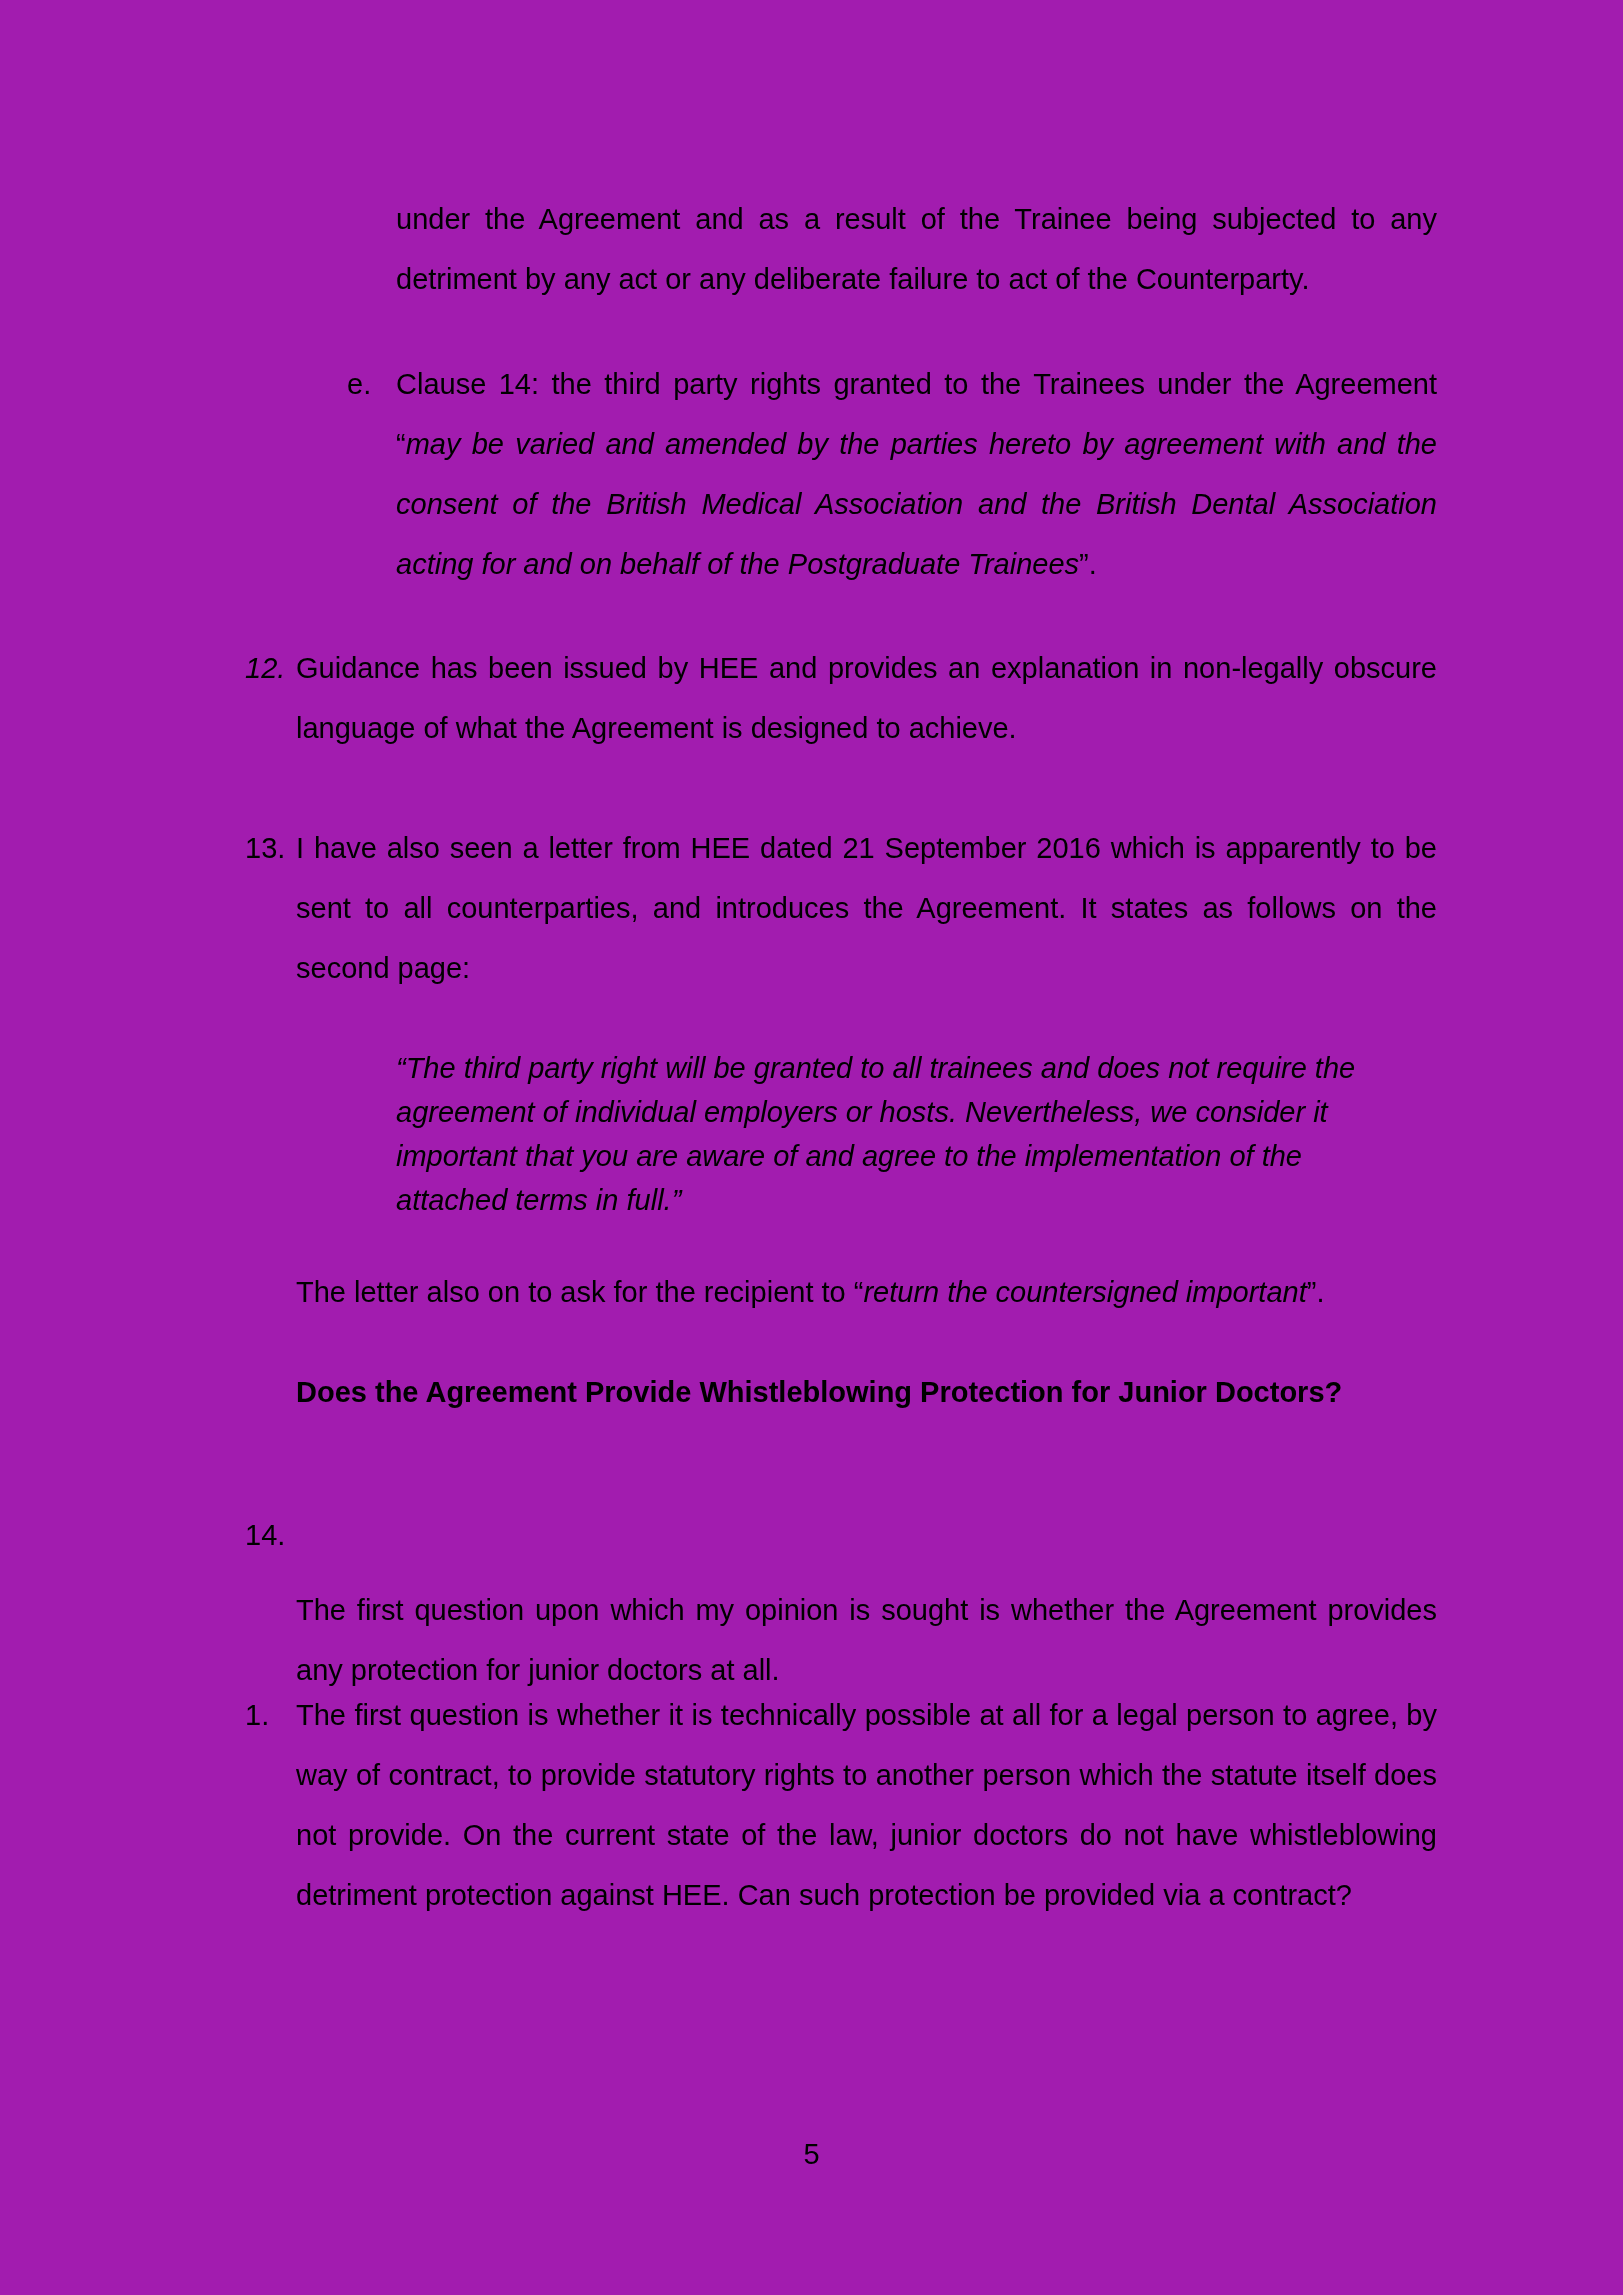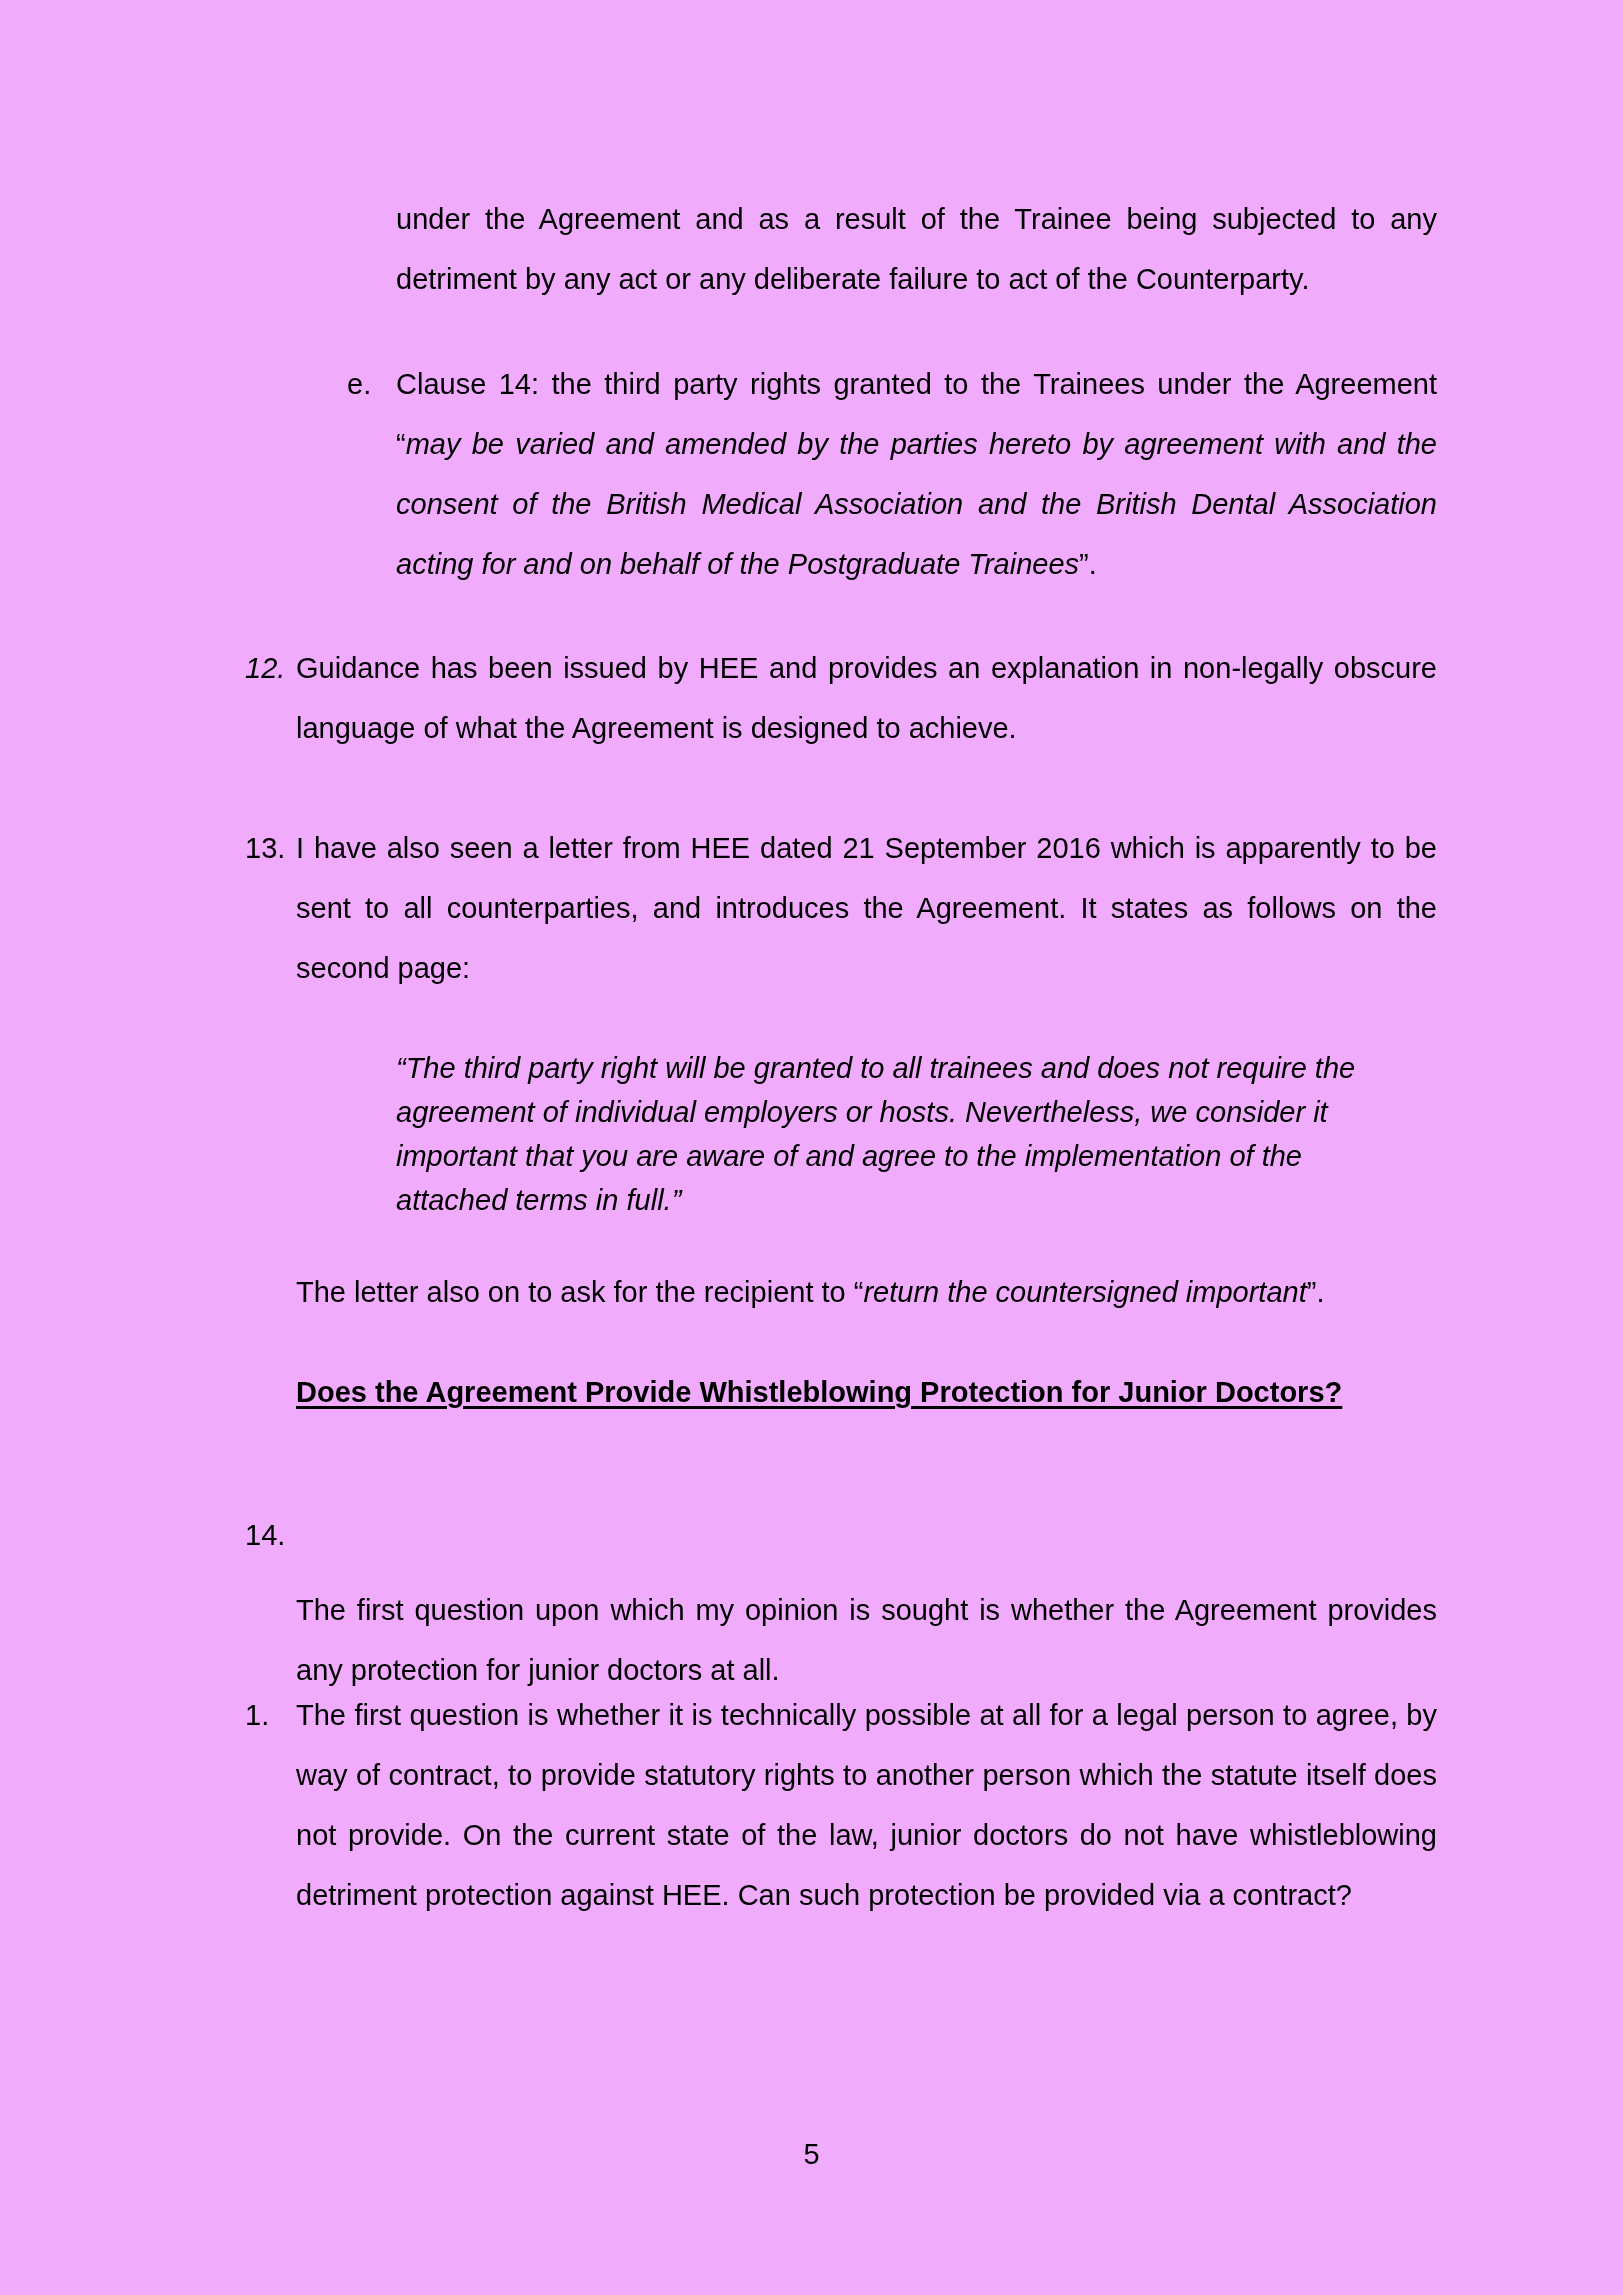--- a/index.html
+++ b/index.html
@@ -1,26 +1,26 @@
 <!DOCTYPE html>
 <html style="font-size:10.5px"><head>
 <meta charset="utf-8">
 <style>
   html, body { margin: 0; padding: 0; background: #ffffff; }
   body { width: 1623px; height: 2295px; position: relative; overflow: hidden;
          font-family: "Liberation Sans", sans-serif; color: #000; }
-  .page { position: absolute; left: 0; top: 0; width: 1623px; height: 2295px; background: #f0abfc; }
+  .page { position: absolute; left: 0; top: 0; width: 1623px; height: 2295px; background: #a21caf; }
   .blk { position: absolute; font-size: 29px; line-height: 60px; text-align: justify; }
   .blk.last-left { text-align-last: left; }
   .num { position: absolute; font-size: 29px; line-height: 60px; }
   .it { font-style: italic; }
   .quote { position: absolute; left: 396px; width: 1021px; top: 1046px;
            font-size: 29px; line-height: 44px; font-style: italic; }
   .heading { position: absolute; left: 296px; top: 1362px; font-size: 29px; line-height: 60px;
-             font-weight: bold; text-decoration: underline; text-decoration-thickness: 2.6px; text-underline-offset: 3.9px; }
+             font-weight: bold; text-decoration-thickness: 2.6px; text-underline-offset: 3.9px; }
   .pagenum { position: absolute; left: 0; width: 1623px; top: 2135px; text-align: center;
              font-size: 29px; line-height: 39px; }
 </style>
 </head>
 <body>
 
 <div class="page">
 
   <div class="blk last-left" style="left:396px; top:189px; width:1041px;">under the Agreement and as a result of the Trainee being subjected to any detriment by any act or any deliberate failure to act of the Counterparty.</div>
 

